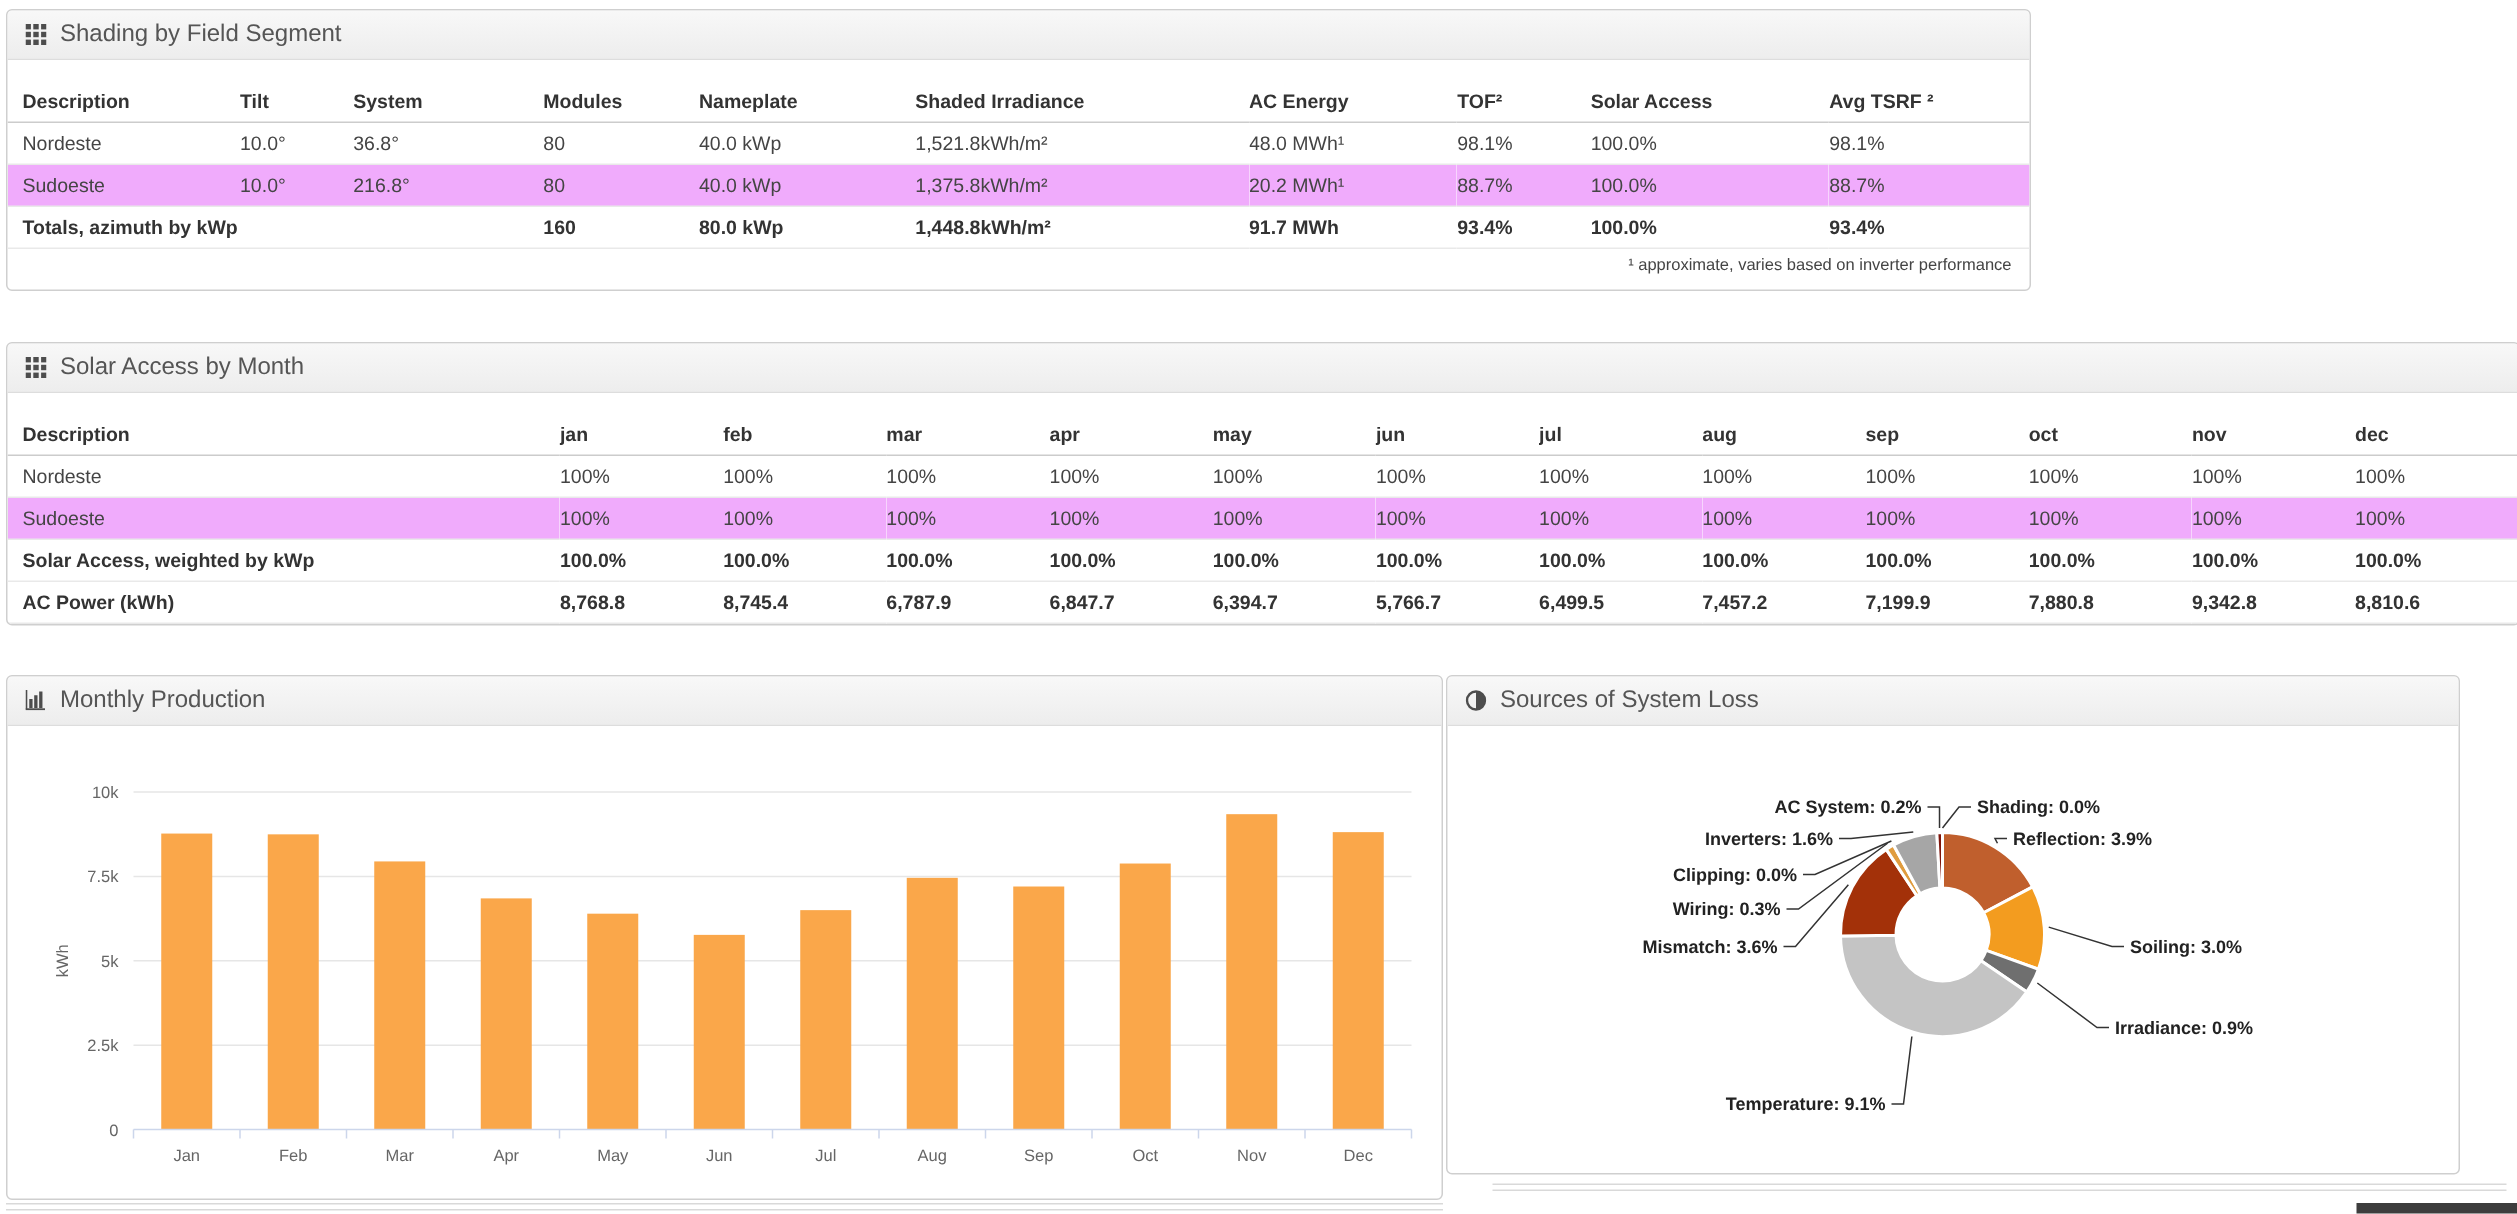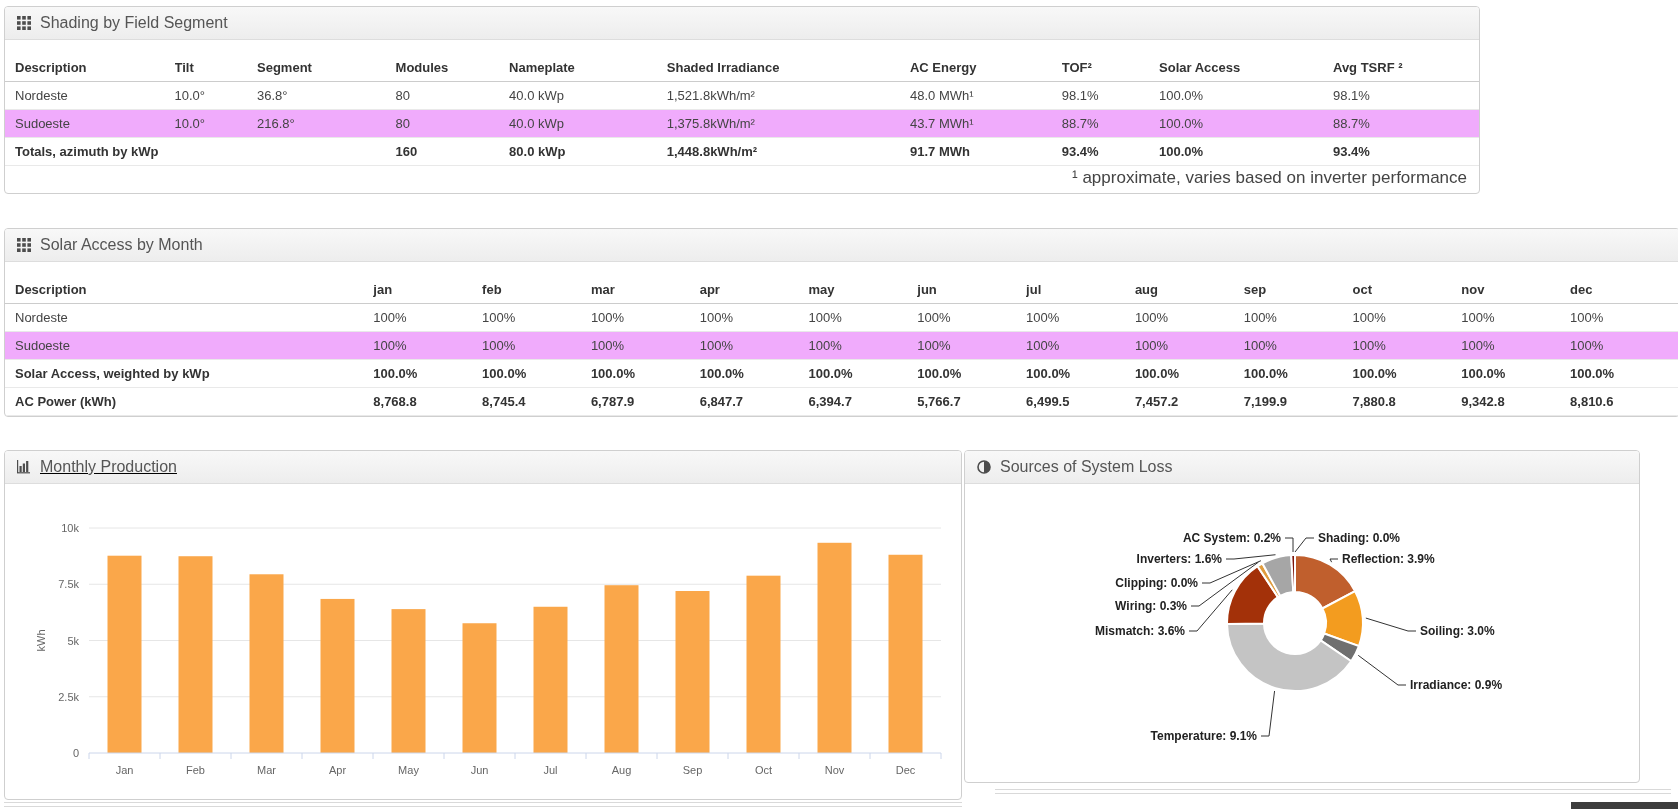--- a/index.html
+++ b/index.html
@@ -10,24 +10,24 @@
     background:linear-gradient(#f8f8f8,#ededed); border-bottom:1px solid #ddd;
     color:#555; font-size:16px; }
   .hicon { width:14px; height:14px; flex:0 0 auto; }
   table { border-collapse:collapse; width:100%; table-layout:fixed; }
   th, td { text-align:left; font-size:13px; padding:6px 4px 6px 0; white-space:nowrap; overflow:hidden; }
   th { color:#333; font-weight:bold; border-bottom:1px solid #ccc; padding-top:20px; }
   td { color:#444; border-bottom:1px solid #e9e9e9; }
   th:first-child, td:first-child { padding-left:10px; }
   tr.alt td { background:#f0abfc; }
   tr.total td { font-weight:bold; color:#333; border-top:1px solid #ccc; border-bottom:1px solid #e9e9e9; }
-  .footnotes { text-align:right; padding:4px 12px 8px 0; font-size:17px; color:#444; line-height:15px; }
-  #card-shading   { left:4px;  top:6px;   width:1476px; }
+  .footnotes { text-align:right; padding:4px 12px 8px 0; font-size:11px; color:#444; line-height:15px; }
+  #card-shading   { left:4px;  top:6px;   width:1350px; }
   #card-months    { left:4px;  top:228px; width:1676px; }
-  #card-prod      { left:4px;  top:450px; width:958px;  height:350px;text-decoration:underline; }
+  #card-prod      { left:4px;  top:450px; width:958px;  height:350px; }
   #card-loss      { left:964px;top:450px; width:676px;  height:333px; }
   .peek { position:absolute; border-top:1px solid #d9d9d9; }
   #peek-l1 { left:4px; top:802px; width:958px; }
   #peek-l2 { left:4px; top:806px; width:958px; }
   #peek-r1 { left:995px; top:789px; width:676px; }
   #peek-r2 { left:995px; top:793px; width:676px; }
   #dark-bar { position:absolute; right:0; top:802px; width:107px; height:7px; background:#3d3d3d; }
   svg text { font-family:"Liberation Sans", sans-serif; }
 </style>
 </head>
@@ -60,21 +60,21 @@
         <col style="width: 16.5%;">
         <col style="width: 10.3%;">
         <col style="width: 6.6%;">
         <col style="width: 11.8%;">
         <col style="width: 9.9%;">
       </colgroup>
       <thead>
         <tr>
           <th>Description</th>
           <th>Tilt</th>
-          <th>Segment</th>
+          <th>System</th>
           <th>Modules</th>
           <th>Nameplate</th>
           <th>Shaded Irradiance</th>
           <th>AC Energy</th>
           <th>TOF²</th>
           <th>Solar Access</th>
           <th>Avg TSRF ²</th>
         </tr>
       </thead>
       <tbody>
@@ -90,21 +90,21 @@
           <td>100.0%</td>
           <td>98.1%</td>
         </tr>
         <tr class="alt">
           <td>Sudoeste</td>
           <td>10.0°</td>
           <td>216.8°</td>
           <td>80</td>
           <td>40.0 kWp</td>
           <td>1,375.8kWh/m²</td>
-          <td>43.7 MWh¹</td>
+          <td>20.2 MWh¹</td>
           <td>88.7%</td>
           <td>100.0%</td>
           <td>88.7%</td>
         </tr>
         <tr class="total">
           <td>Totals, azimuth by kWp</td>
           <td></td>
           <td></td>
           <td>160</td>
           <td>80.0 kWp</td>

